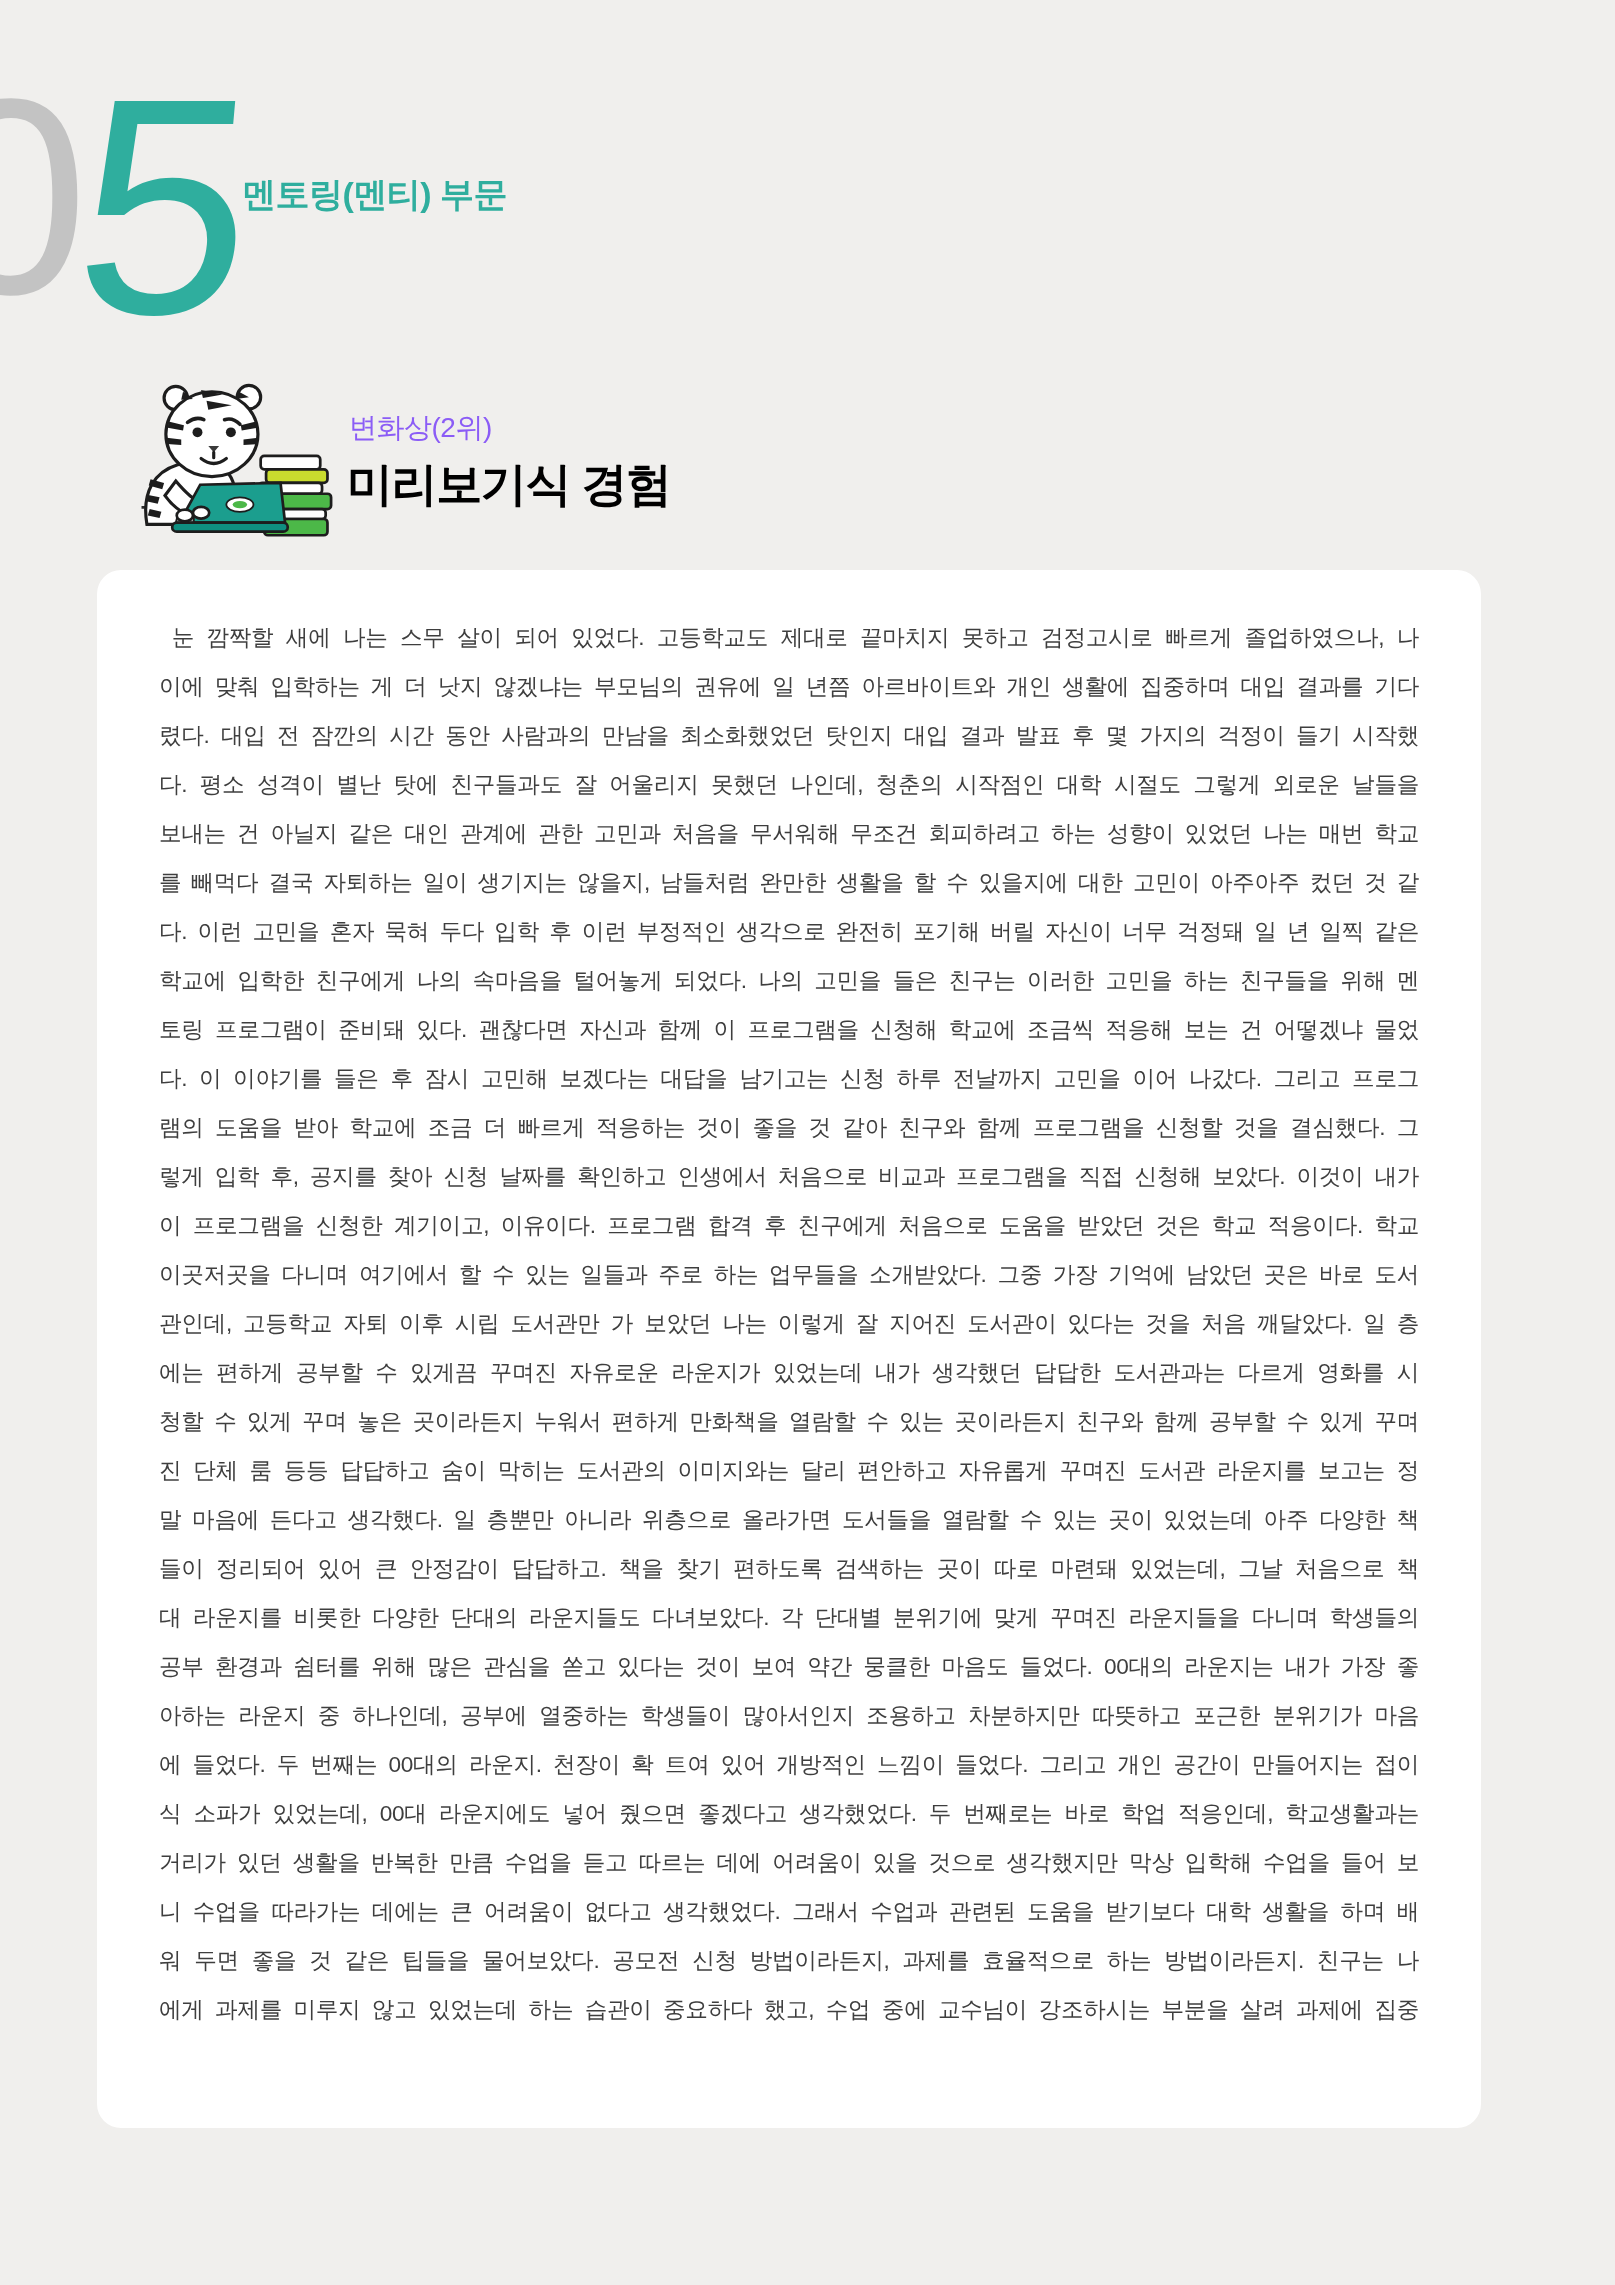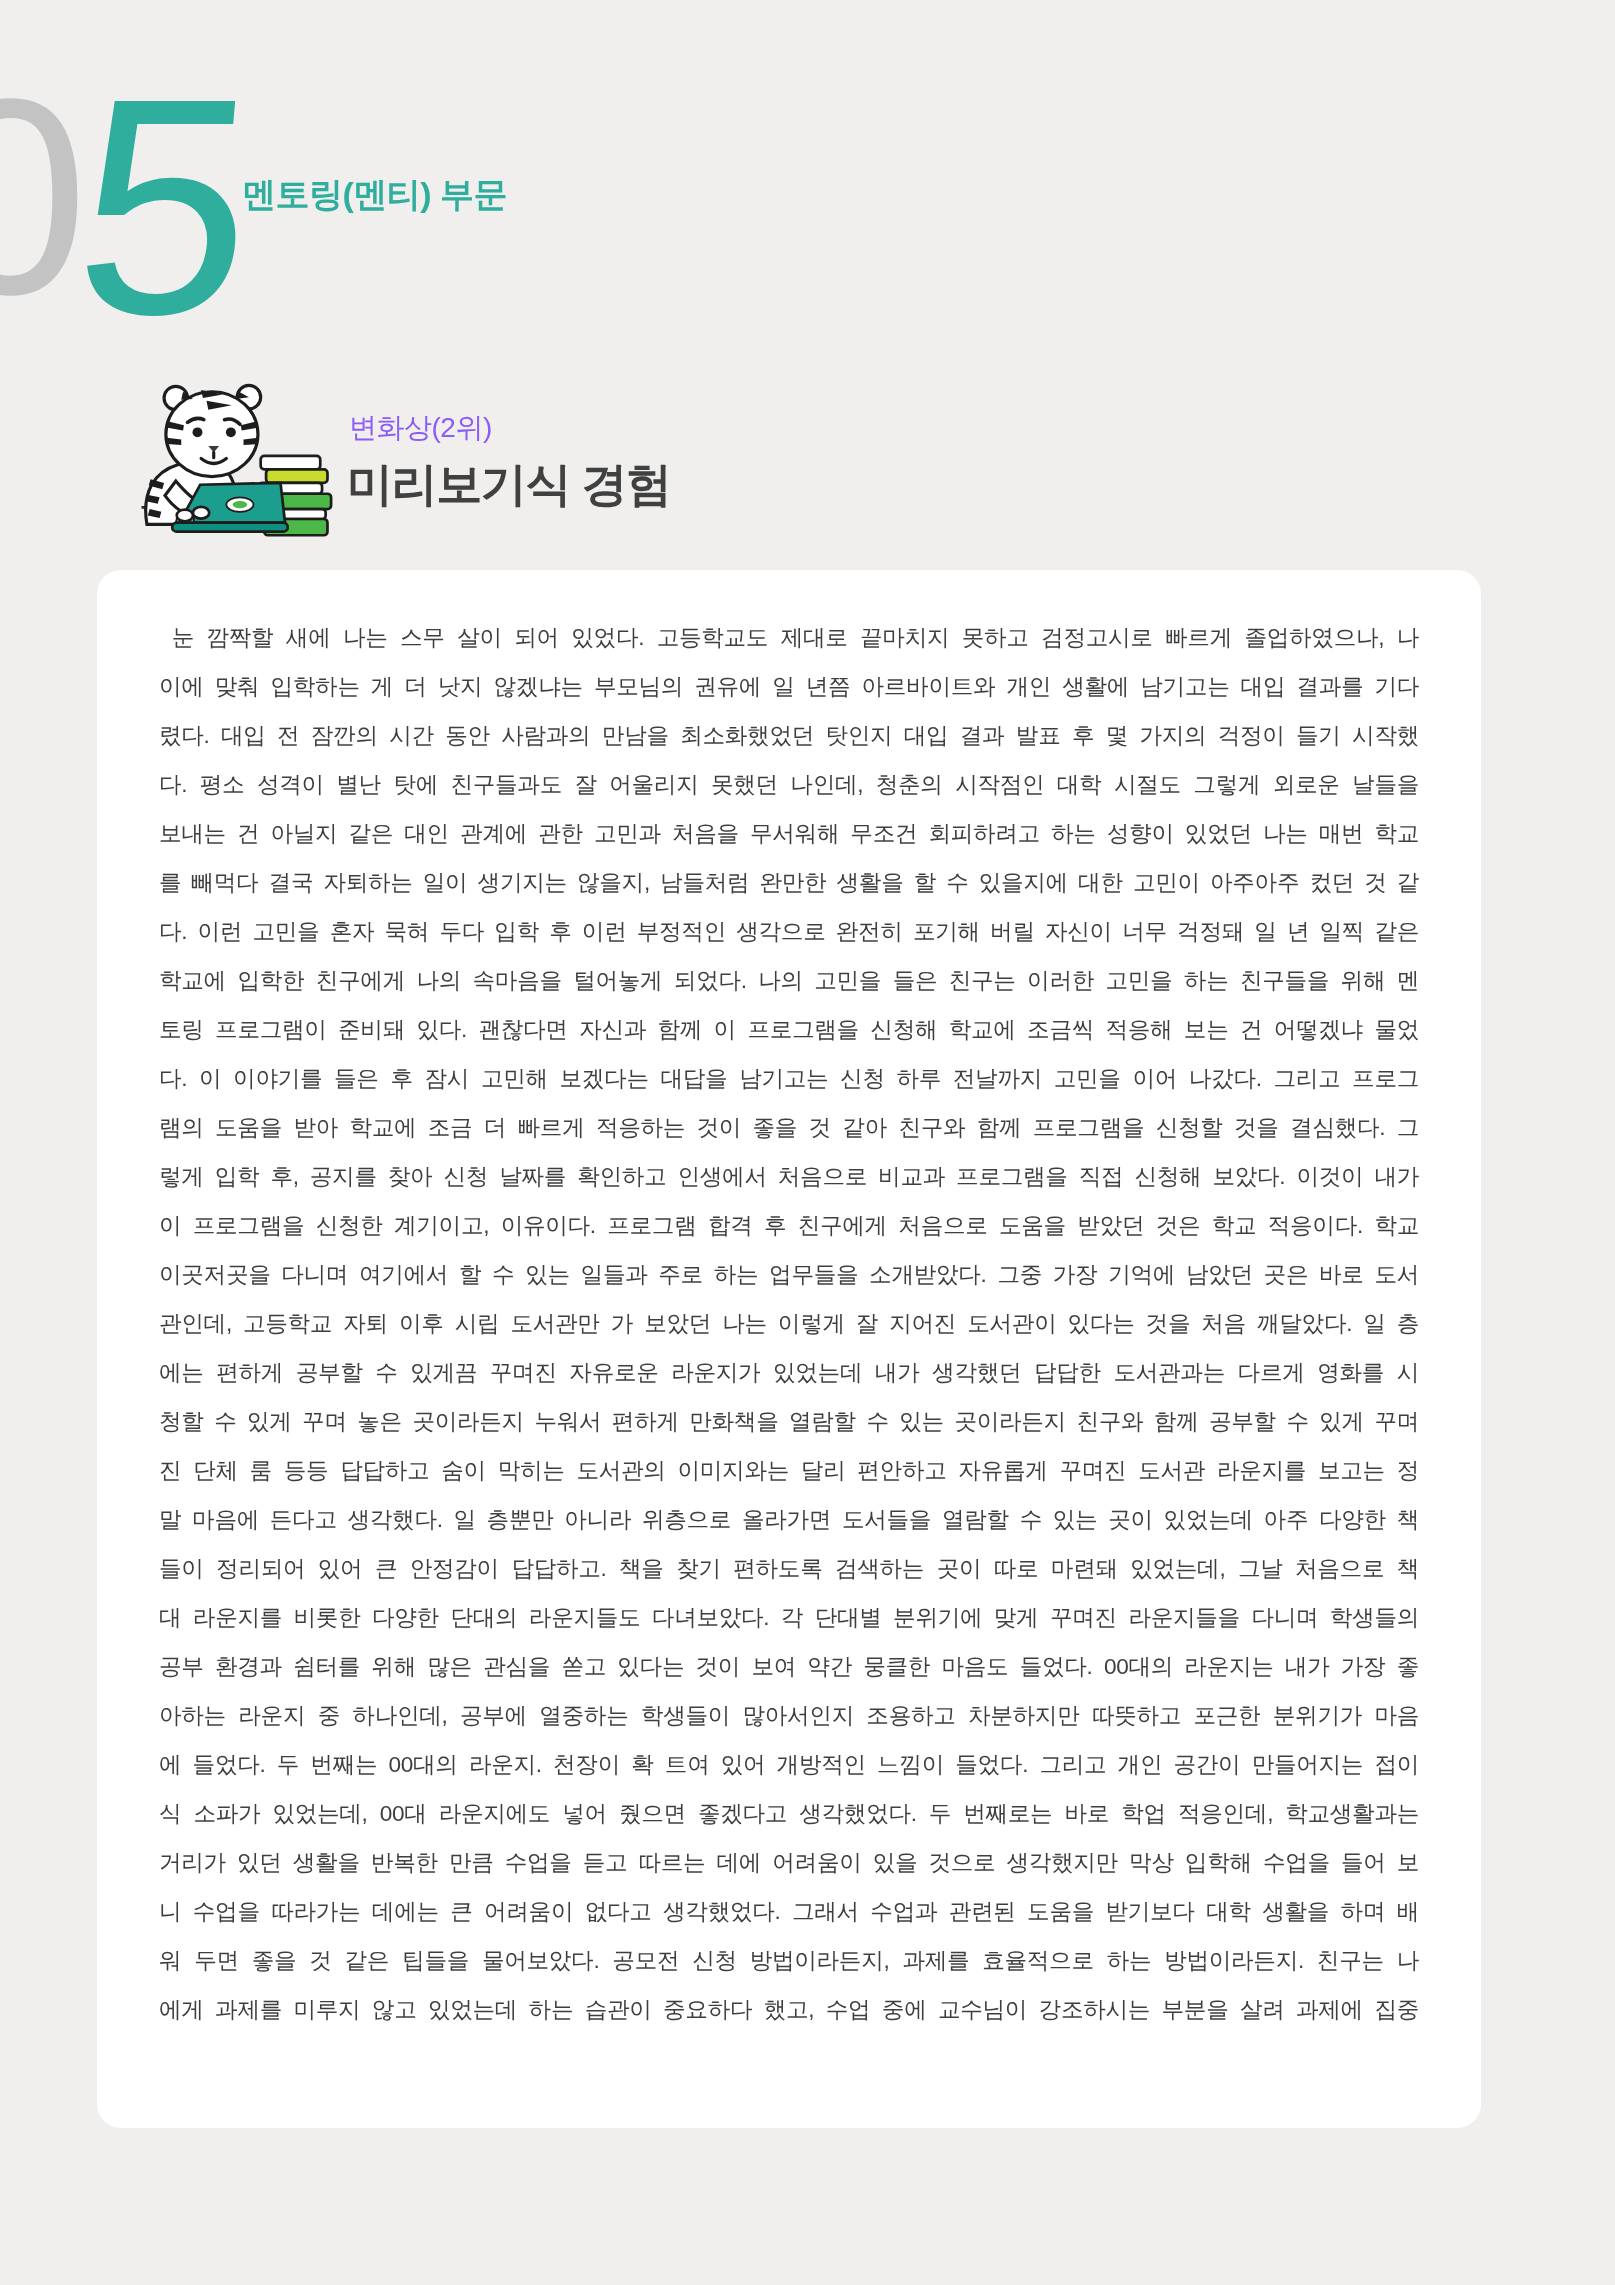--- a/index.html
+++ b/index.html
@@ -38,21 +38,21 @@
     width: 228px; height: 167px;
   }
   .rank-label {
     position: absolute; left: 349px; top: 409px;
     font-size: 28px; font-weight: 400; letter-spacing: -0.5px;
     color: #8b5cf6;
   }
   .essay-title {
     position: absolute; left: 347px; top: 454px;
     font-size: 46px; font-weight: 800; letter-spacing: -1.4px;
-    color: #404040;
+    color: #000000;
   }
   
   .card {
     position: absolute; left: 97px; top: 570px;
     width: 1384px; height: 1558px;
     box-sizing: border-box;
     background: #ffffff;
     border-radius: 24px;
     padding: 43px 62px 0 62px;
   }
@@ -133,21 +133,21 @@
 
     <ellipse cx="66" cy="150" rx="9" ry="6.5" fill="#ffffff" stroke="#1d1d1d" stroke-width="3"></ellipse>
     <ellipse cx="84" cy="147" rx="9" ry="6.5" fill="#ffffff" stroke="#1d1d1d" stroke-width="3"></ellipse>
   </svg>
 
   <div class="rank-label">변화상(2위)</div>
   <div class="essay-title">미리보기식 경험</div>
 
   <div class="card">
     <div class="line first">눈 깜짝할 새에 나는 스무 살이 되어 있었다. 고등학교도 제대로 끝마치지 못하고 검정고시로 빠르게 졸업하였으나, 나</div>
-    <div class="line">이에 맞춰 입학하는 게 더 낫지 않겠냐는 부모님의 권유에 일 년쯤 아르바이트와 개인 생활에 남기고는 대입 결과를 기다</div>
+    <div class="line">이에 맞춰 입학하는 게 더 낫지 않겠냐는 부모님의 권유에 일 년쯤 아르바이트와 개인 생활에 집중하며 대입 결과를 기다</div>
     <div class="line">렸다. 대입 전 잠깐의 시간 동안 사람과의 만남을 최소화했었던 탓인지 대입 결과 발표 후 몇 가지의 걱정이 들기 시작했</div>
     <div class="line">다. 평소 성격이 별난 탓에 친구들과도 잘 어울리지 못했던 나인데, 청춘의 시작점인 대학 시절도 그렇게 외로운 날들을</div>
     <div class="line">보내는 건 아닐지 같은 대인 관계에 관한 고민과 처음을 무서워해 무조건 회피하려고 하는 성향이 있었던 나는 매번 학교</div>
     <div class="line">를 빼먹다 결국 자퇴하는 일이 생기지는 않을지, 남들처럼 완만한 생활을 할 수 있을지에 대한 고민이 아주아주 컸던 것 같</div>
     <div class="line">다. 이런 고민을 혼자 묵혀 두다 입학 후 이런 부정적인 생각으로 완전히 포기해 버릴 자신이 너무 걱정돼 일 년 일찍 같은</div>
     <div class="line">학교에 입학한 친구에게 나의 속마음을 털어놓게 되었다. 나의 고민을 들은 친구는 이러한 고민을 하는 친구들을 위해 멘</div>
     <div class="line">토링 프로그램이 준비돼 있다. 괜찮다면 자신과 함께 이 프로그램을 신청해 학교에 조금씩 적응해 보는 건 어떻겠냐 물었</div>
     <div class="line">다. 이 이야기를 들은 후 잠시 고민해 보겠다는 대답을 남기고는 신청 하루 전날까지 고민을 이어 나갔다. 그리고 프로그</div>
     <div class="line">램의 도움을 받아 학교에 조금 더 빠르게 적응하는 것이 좋을 것 같아 친구와 함께 프로그램을 신청할 것을 결심했다. 그</div>
     <div class="line">렇게 입학 후, 공지를 찾아 신청 날짜를 확인하고 인생에서 처음으로 비교과 프로그램을 직접 신청해 보았다. 이것이 내가</div>

